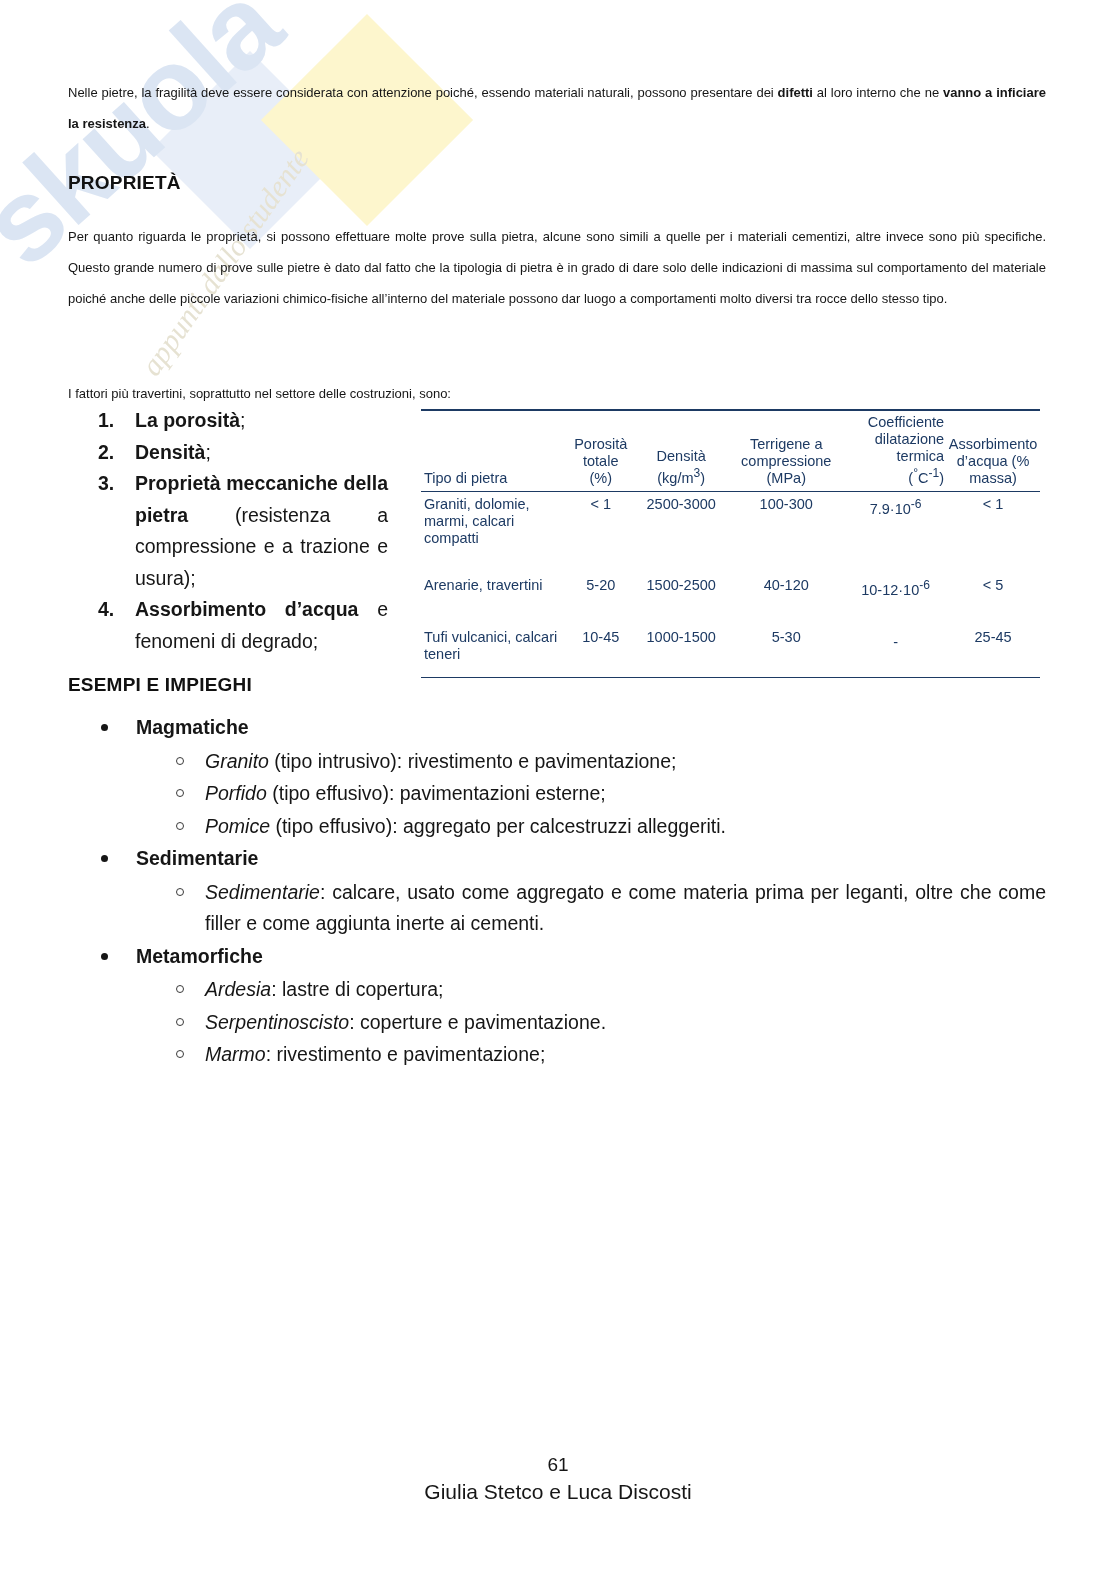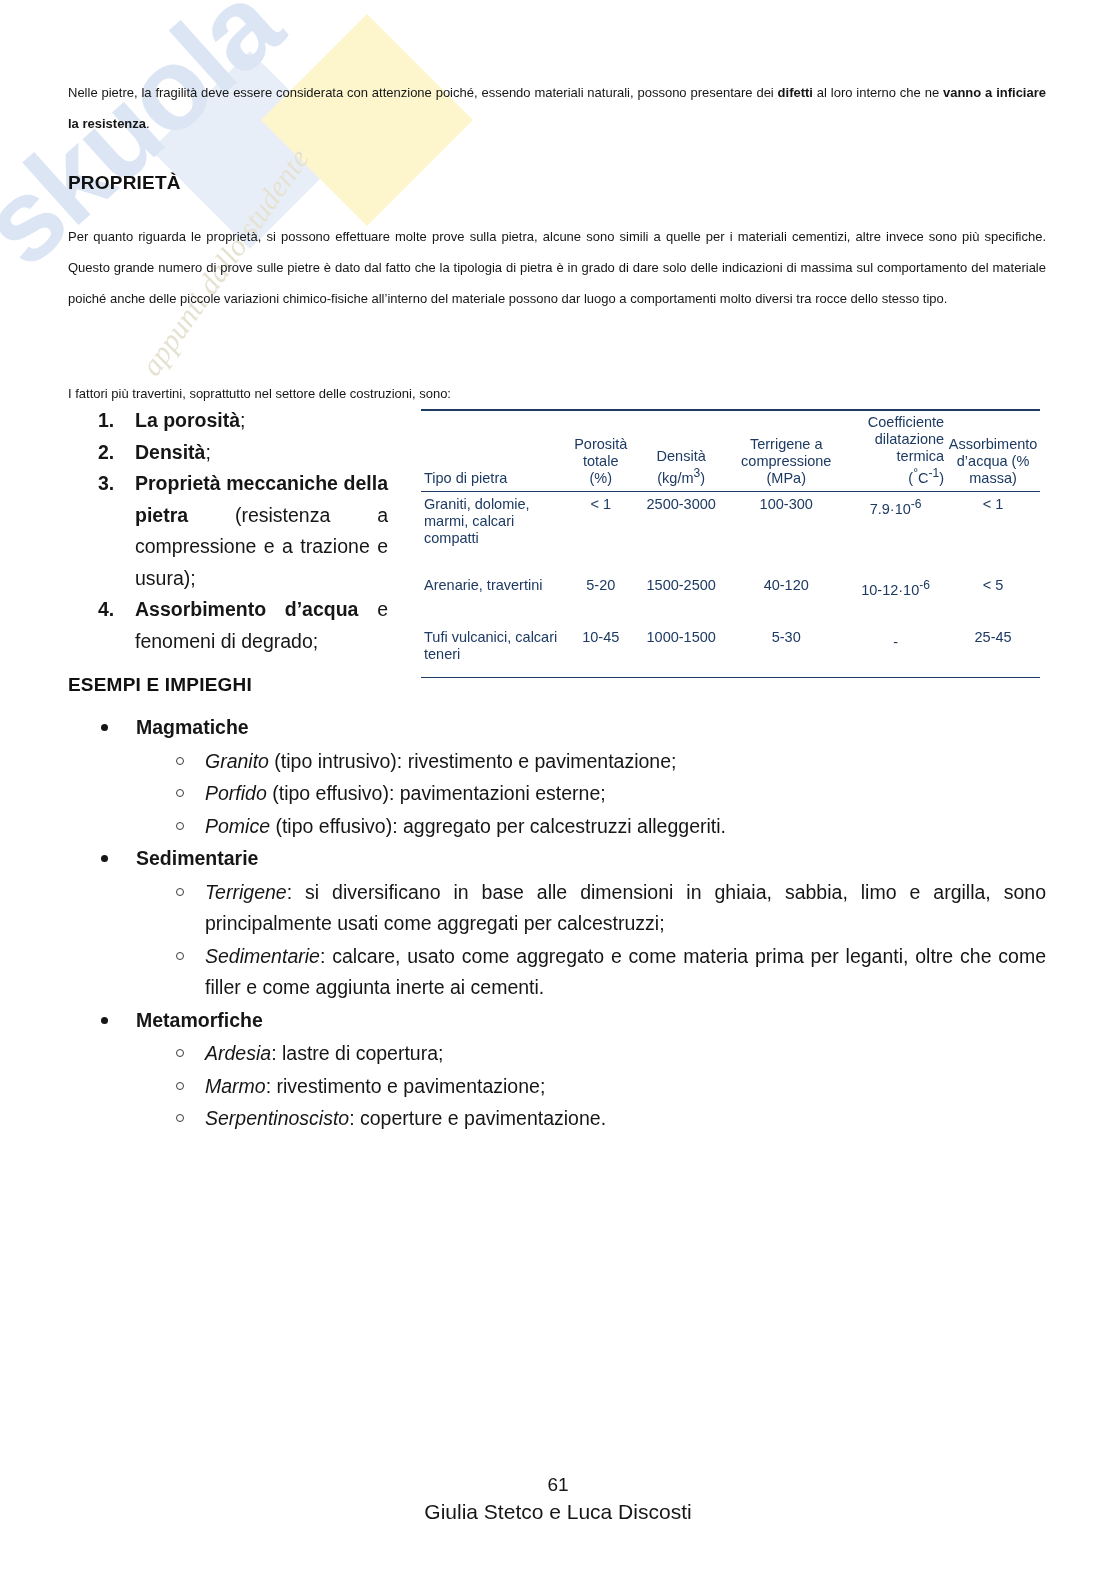--- a/index.html
+++ b/index.html
@@ -227,21 +227,20 @@
     position: absolute;
     left: 0;
     top: 1452px;
     width: 1116px;
     text-align: center;
     color: #161616;
   }
   .footer .pg {
     font-size: 19px;
     line-height: 26px;
-    margin-top: 20px;
   }
   .footer .authors {
     font-size: 21px;
     line-height: 28px;
   }
 </style>
 </head>
 <body>
 
 <div class="page">
@@ -374,38 +373,35 @@
       </div>
       <div class="lvl2">
         <span class="circle"></span><i>Pomice</i><span> (tipo effusivo): aggregato per calcestruzzi alleggeriti.</span>
       </div>
 
       <div class="lvl1">
         <span class="dot"></span>
         <span>Sedimentarie</span>
       </div>
       <div class="lvl2">
-        <span class="circle"></span><i>Terrigene</i><span>: si diversificano in base alle dimensioni in ghiaia, sabbia, limo e argilla, sono principalmente usati come aggregati per calcestruzzi;</span>
-      </div>
-      <div class="lvl2">
         <span class="circle"></span><i>Sedimentarie</i><span>: calcare, usato come aggregato e come materia prima per leganti, oltre che come filler e come aggiunta inerte ai cementi.</span>
       </div>
 
       <div class="lvl1">
         <span class="dot"></span>
         <span>Metamorfiche</span>
       </div>
       <div class="lvl2">
         <span class="circle"></span><i>Ardesia</i><span>: lastre di copertura;</span>
       </div>
       <div class="lvl2">
+        <span class="circle"></span><i>Serpentinoscisto</i><span>: coperture e pavimentazione.</span>
+      </div>
+      <div class="lvl2">
         <span class="circle"></span><i>Marmo</i><span>: rivestimento e pavimentazione;</span>
-      </div>
-      <div class="lvl2">
-        <span class="circle"></span><i>Serpentinoscisto</i><span>: coperture e pavimentazione.</span>
       </div>
 
     </div>
 
     <div class="footer">
       <div class="pg">61</div>
       <div class="authors">Giulia Stetco e Luca Discosti</div>
     </div>
 
   </div>

